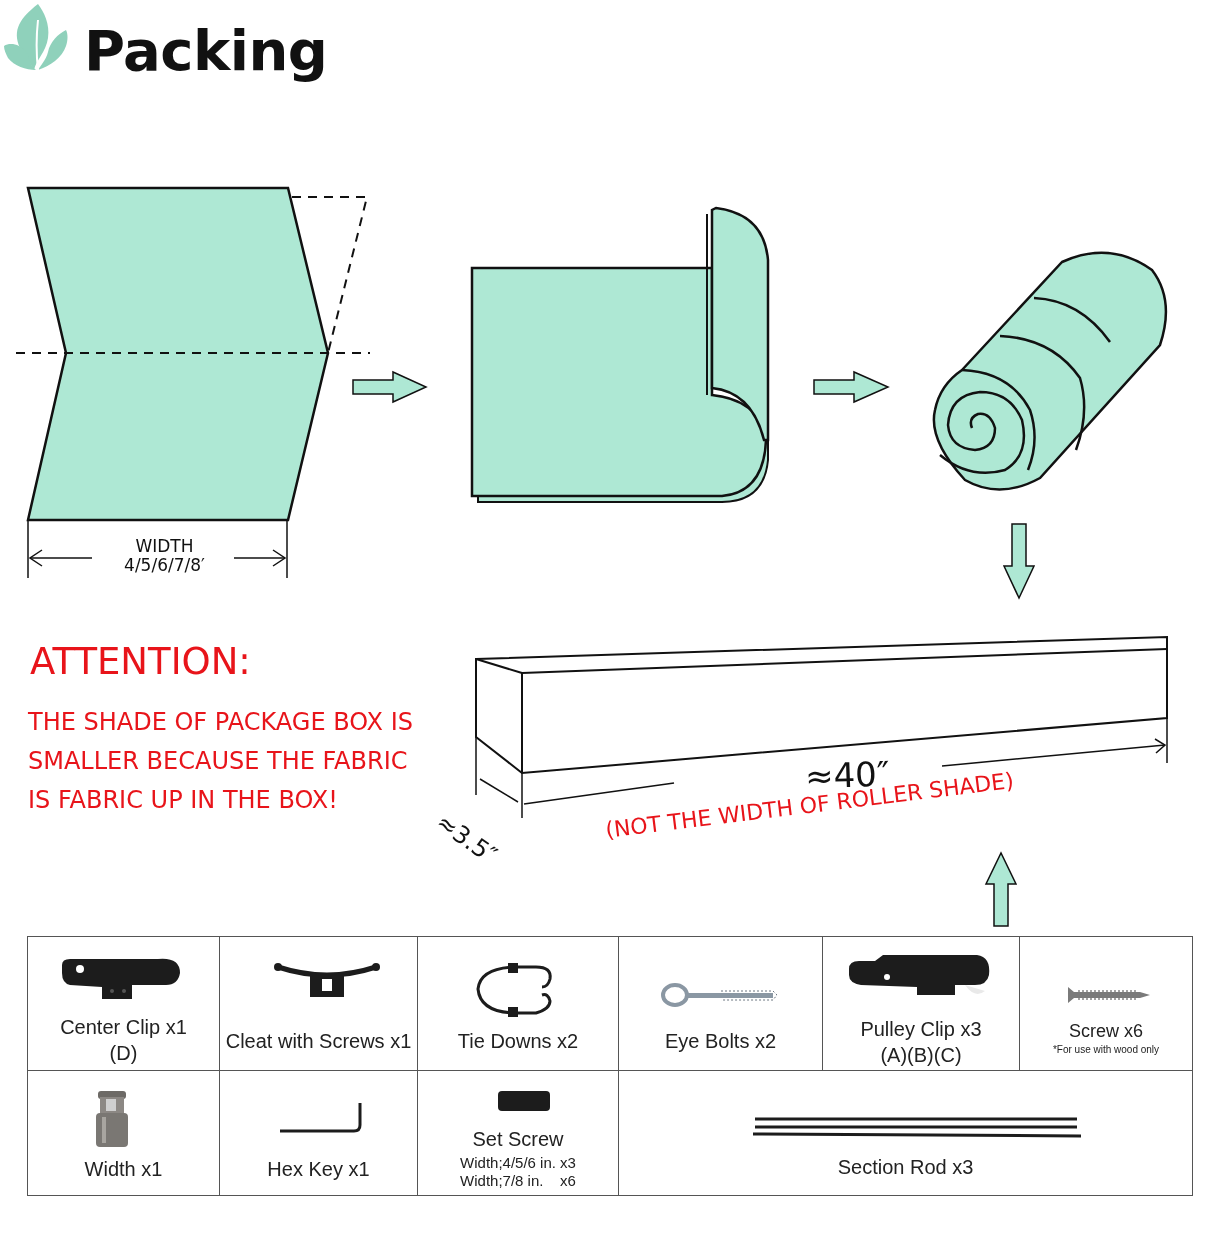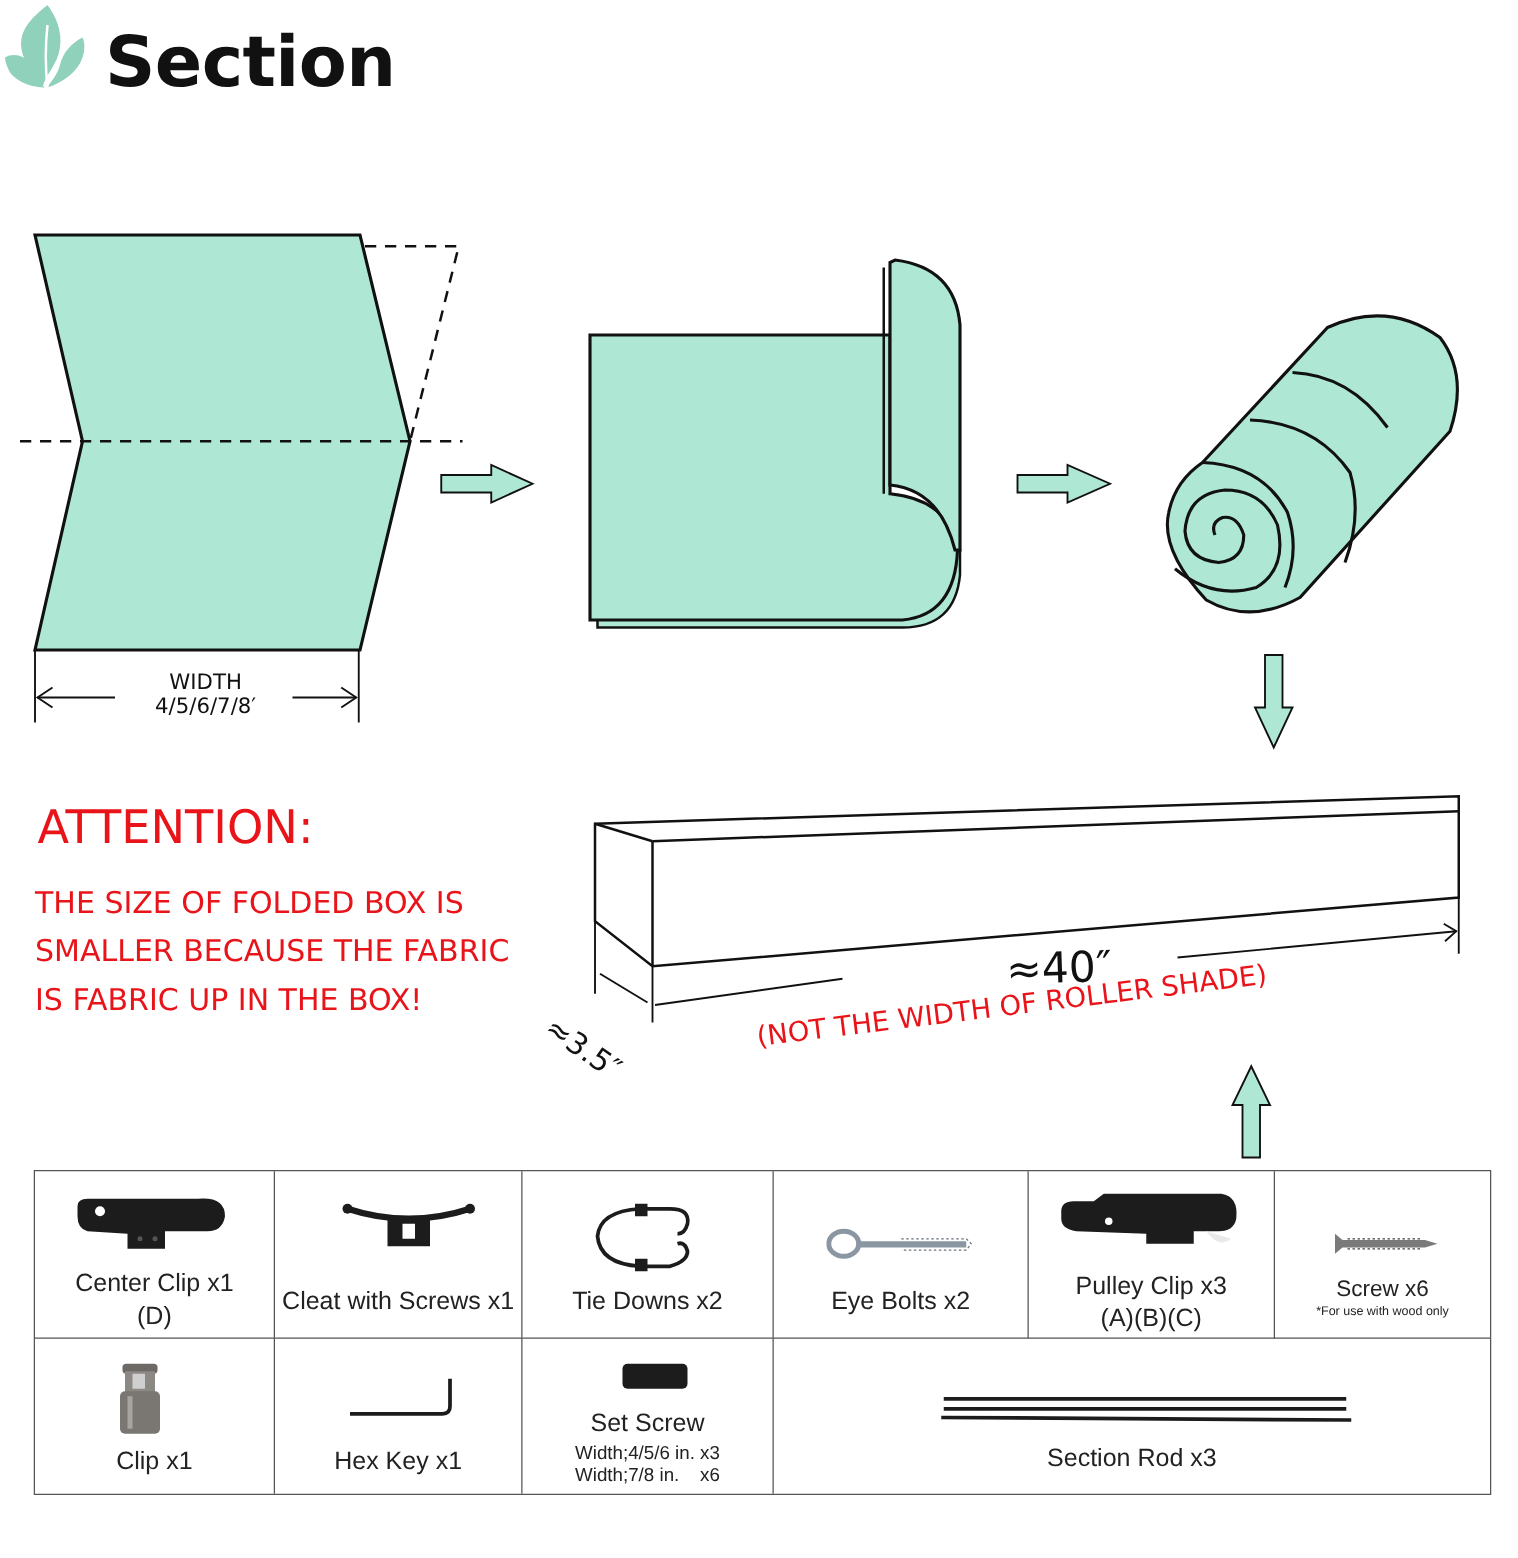--- a/index.html
+++ b/index.html
@@ -17,21 +17,21 @@
 </style>
 </head>
 <body>
 
 <svg width="75" height="75" style="left:0;top:0">
   <path d="M38 4 C20 18 12 30 20 48 C24 56 30 62 34 70 C36 60 46 52 48 38 C50 24 44 12 38 4 Z" fill="#8fd1bb"></path>
   <path d="M4 46 C10 42 20 44 26 52 C30 58 30 66 36 70 C26 70 14 66 8 58 C6 54 4 50 4 46 Z" fill="#8fd1bb"></path>
   <path d="M66 30 C58 34 50 42 48 52 C46 60 40 66 38 70 C50 66 62 58 66 46 C68 40 68 34 66 30 Z" fill="#8fd1bb"></path>
   <path d="M38 20 C36 38 36 52 38 70" stroke="#fff" stroke-width="2" fill="none"></path>
 </svg>
-<div class="abs title">Section</div>
+<div class="abs title">Packing</div>
 
 <svg width="1214" height="930">
 
   <g>
     <polygon points="28,188 288,188 328,353 288,520 28,520 66,353" fill="#aee8d4" stroke="#111" stroke-width="2.5"></polygon>
     <line x1="16" y1="353" x2="370" y2="353" stroke="#111" stroke-width="2" stroke-dasharray="9,7"></line>
     <polyline points="292,197 367,197 328,353" fill="none" stroke="#111" stroke-width="2" stroke-dasharray="9,7"></polyline>
     <line x1="28" y1="520" x2="28" y2="578" stroke="#111" stroke-width="1.5"></line>
     <line x1="287" y1="520" x2="287" y2="578" stroke="#111" stroke-width="1.5"></line>
     <line x1="30" y1="558" x2="92" y2="558" stroke="#111" stroke-width="1.5"></line>
@@ -80,21 +80,21 @@
 
 <div class="abs dim-text" style="left:92px;top:537px;width:145px;text-align:center;font-size:17px;line-height:19px;color:#111;">
   <div>WIDTH</div>
   <div>4/5/6/7/8′</div>
 </div>
 <div class="abs dim-text" style="left:805px;top:755px;font-size:34px;color:#111;transform:rotate(-2deg);">≈40″</div>
 <div class="abs dim-text" style="left:447px;top:808px;font-size:24px;color:#111;transform:rotate(35deg);transform-origin:left top;">≈3.5″</div>
 <div class="abs dim-text" style="left:604px;top:818px;font-size:22px;color:#e8141a;transform:rotate(-7deg);transform-origin:left top;white-space:nowrap;">(NOT THE WIDTH OF ROLLER SHADE)</div>
 
 <div class="abs att-h">ATTENTION:</div>
-<div class="abs att-line" style="top:708px">THE SIZE OF FOLDED BOX IS</div>
+<div class="abs att-line" style="top:708px">THE SHADE OF PACKAGE BOX IS</div>
 <div class="abs att-line" style="top:747px">SMALLER BECAUSE THE FABRIC</div>
 <div class="abs att-line" style="top:786px">IS FABRIC UP IN THE BOX!</div>
 
 <div class="table">
 
   <div class="cell" style="left:0;top:0;width:192px;height:134px;">
     <svg width="130" height="50" style="left:30px;top:18px">
       <path d="M4,10 Q4,4 12,4 L100,4 Q122,2 122,18 Q120,30 108,30 L74,30 L74,44 L44,44 L44,32 L12,30 Q4,28 4,18 Z" fill="#1c1c1c"></path>
       <circle cx="22" cy="14" r="4" fill="#fff"></circle>
       <circle cx="54" cy="36" r="2" fill="#555"></circle>
@@ -151,21 +151,21 @@
   </div>
 
   <div class="cell" style="left:0;top:134px;width:192px;height:124px;border-bottom:none;">
     <svg width="40" height="60" style="left:64px;top:18px">
       <rect x="6" y="2" width="28" height="8" rx="3" fill="#6d6a66"></rect>
       <rect x="8" y="8" width="24" height="18" fill="#8c8884"></rect>
       <rect x="14" y="10" width="10" height="12" fill="#cfcfcf"></rect>
       <rect x="4" y="24" width="32" height="34" rx="4" fill="#7a7773"></rect>
       <rect x="10" y="28" width="4" height="26" fill="#a8a5a0"></rect>
     </svg>
-    <div class="lbl" style="top:86px">Clip x1</div>
+    <div class="lbl" style="top:86px">Width x1</div>
   </div>
   <div class="cell" style="left:192px;top:134px;width:198px;height:124px;border-bottom:none;">
     <svg width="90" height="40" style="left:56px;top:30px">
       <path d="M4,30 L78,30 Q84,30 84,24 L84,2" stroke="#1c1c1c" stroke-width="3" fill="none"></path>
     </svg>
     <div class="lbl" style="top:86px">Hex Key x1</div>
   </div>
   <div class="cell" style="left:390px;top:134px;width:201px;height:124px;border-bottom:none;">
     <svg width="60" height="26" style="left:78px;top:18px">
       <rect x="2" y="2" width="52" height="20" rx="4" fill="#1c1c1c"></rect>

